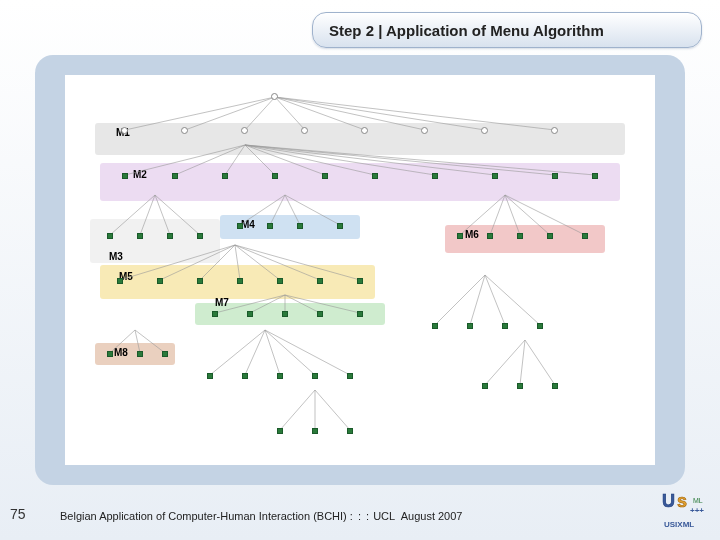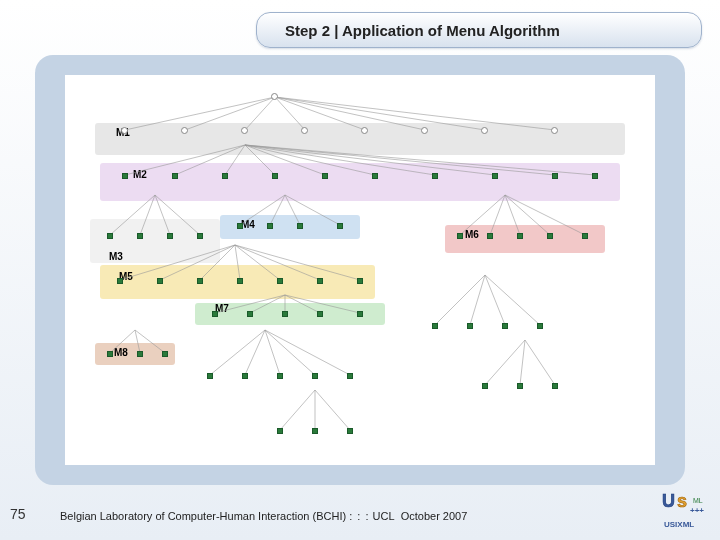--- a/index.html
+++ b/index.html
@@ -8,28 +8,28 @@
     height: 540px;
     font-family: Arial, sans-serif;
     background: linear-gradient(to bottom, #ffffff 0%, #e8eef5 100%);
     position: relative;
     overflow: hidden;
   }
   .title-bar {
     position: absolute;
     top: 12px;
     right: 18px;
-    width: 446px;
+    width: 390px;
     height: 36px;
     background: linear-gradient(to bottom, #ffffff 0%, #d8e2ee 100%);
     border: 1px solid #9fb2cc;
     border-radius: 14px;
     display: flex;
     align-items: center;
-    padding-left: 28px;
+    padding-left: 16px;
     box-shadow: 0 1px 2px rgba(120,140,170,0.3);
   }
   .title-text {
     font-size: 15px;
     font-weight: bold;
     color: #222;
   }
   .content-panel {
     position: absolute;
     top: 55px;
@@ -133,21 +133,21 @@
     <div class="band m6"></div>
     <div class="band m7"></div>
     <div class="band m8"></div>
 
     <span class="band-label" style="left:35px;top:52px">M1</span>
     <span class="band-label" style="left:52px;top:94px">M2</span>
     <span class="band-label" style="left:28px;top:176px">M3</span>
     <span class="band-label" style="left:160px;top:144px">M4</span>
     <span class="band-label" style="left:38px;top:196px">M5</span>
     <span class="band-label" style="left:384px;top:154px">M6</span>
-    <span class="band-label" style="left:134px;top:228px">M7</span>
+    <span class="band-label" style="left:134px;top:222px">M7</span>
     <span class="band-label" style="left:33px;top:272px">M8</span>
 
     <svg class="lines">
       <g stroke="#999" stroke-width="0.6" fill="none">
         <line x1="210" y1="22" x2="60" y2="55"></line>
           <line x1="210" y1="22" x2="120" y2="55"></line>
           <line x1="210" y1="22" x2="180" y2="55"></line>
           <line x1="210" y1="22" x2="240" y2="55"></line>
           <line x1="210" y1="22" x2="300" y2="55"></line>
           <line x1="210" y1="22" x2="360" y2="55"></line>
@@ -279,24 +279,24 @@
 
     <div class="node" style="left:212px;top:353px"></div>
     <div class="node" style="left:247px;top:353px"></div>
     <div class="node" style="left:282px;top:353px"></div>
   </div>
 </div>
 
 <div class="page-num">75</div>
 
 <div class="footer">
-  <span>Belgian Laboratory of Computer-Human Interaction (BCHI)</span>
+  <span>Belgian Application of Computer-Human Interaction (BCHI)</span>
   <span class="dots">: : :</span>
   <span>UCL</span>&nbsp;
-  <span>October 2007</span>
+  <span>August 2007</span>
 </div>
 
 <div class="logo">
   <svg viewBox="0 0 55 45">
     <text x="3" y="18" font-family="Arial Black, Arial" font-size="18" font-weight="900" fill="#3a5a9a" stroke="#1a3a7a" stroke-width="0.6">U</text>
     <text x="18" y="18" font-family="Arial Black, Arial" font-size="18" font-weight="900" fill="#e0a030" stroke="#a06000" stroke-width="0.6">s</text>
     <text x="31" y="24" font-family="Arial" font-size="8" font-weight="bold" fill="#3a5a9a">+++</text>
     <text x="34" y="14" font-family="Arial" font-size="7" fill="#2a7a3a">ML</text>
     <text x="5" y="38" font-family="Arial" font-size="8" font-weight="bold" fill="#3a5a9a">USIXML</text>
   </svg>

